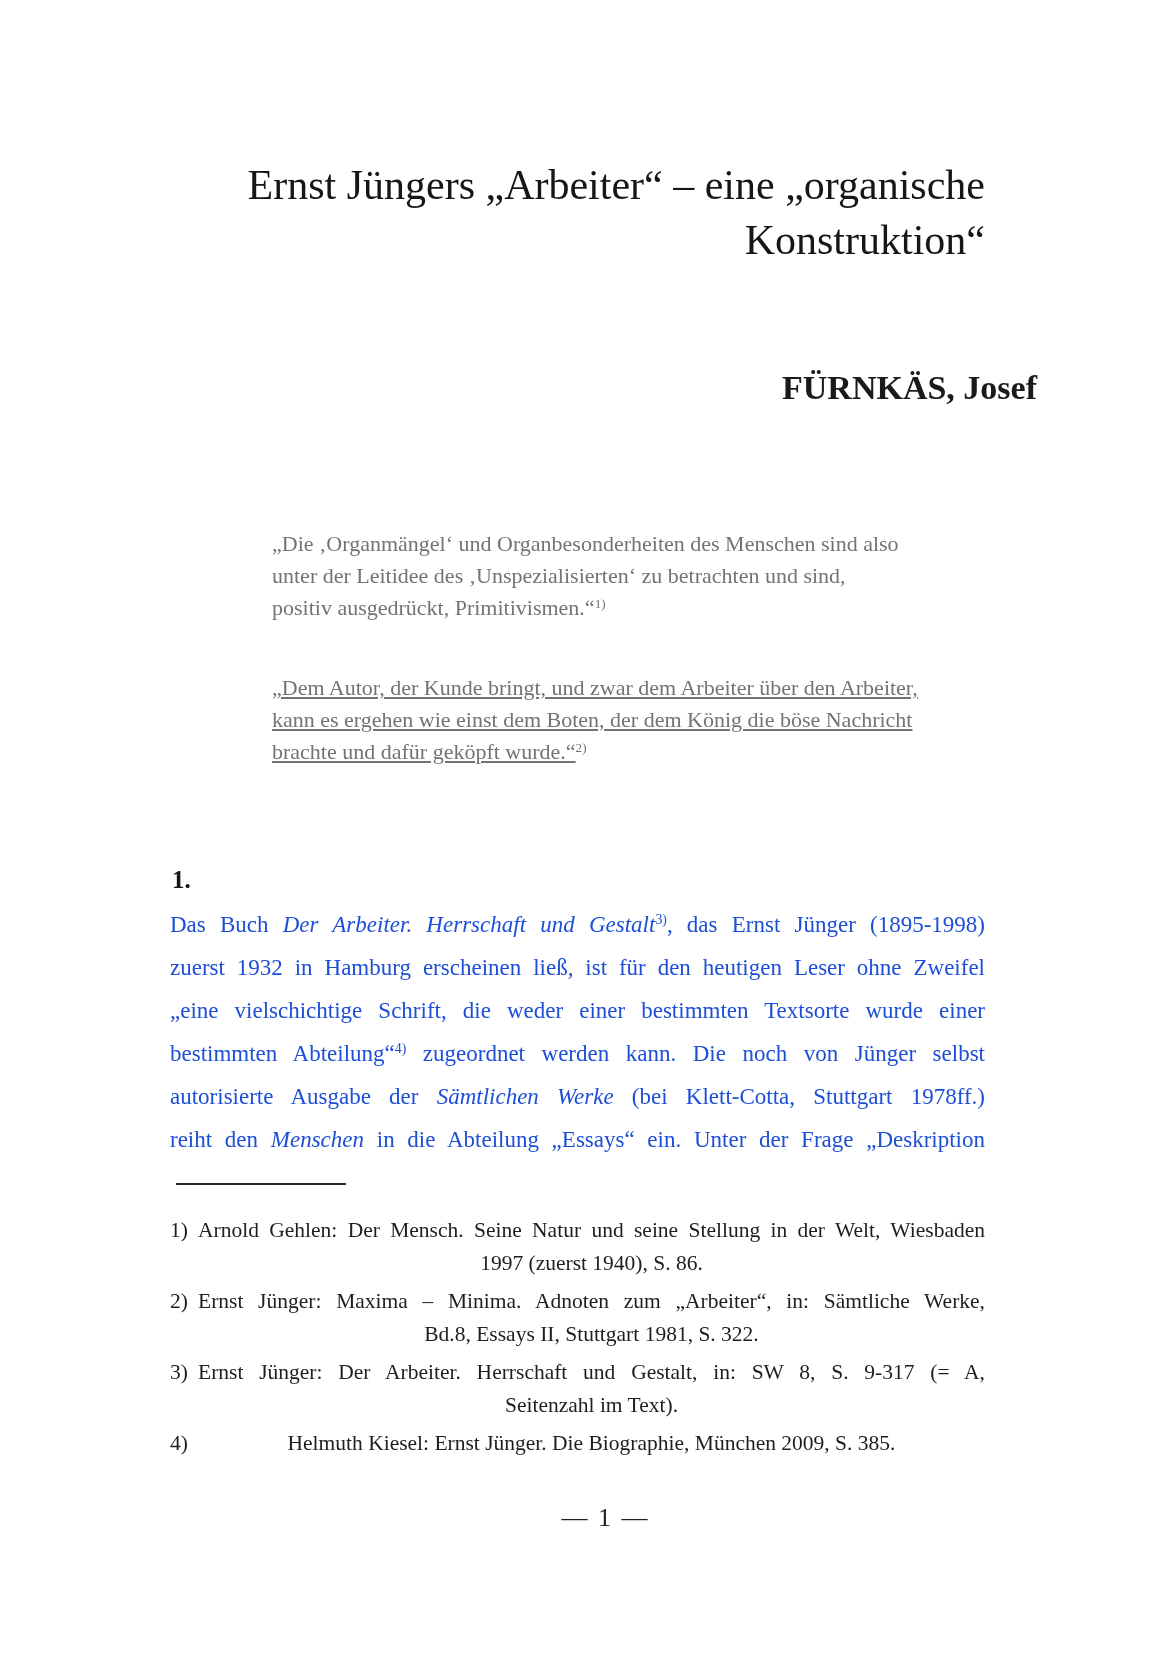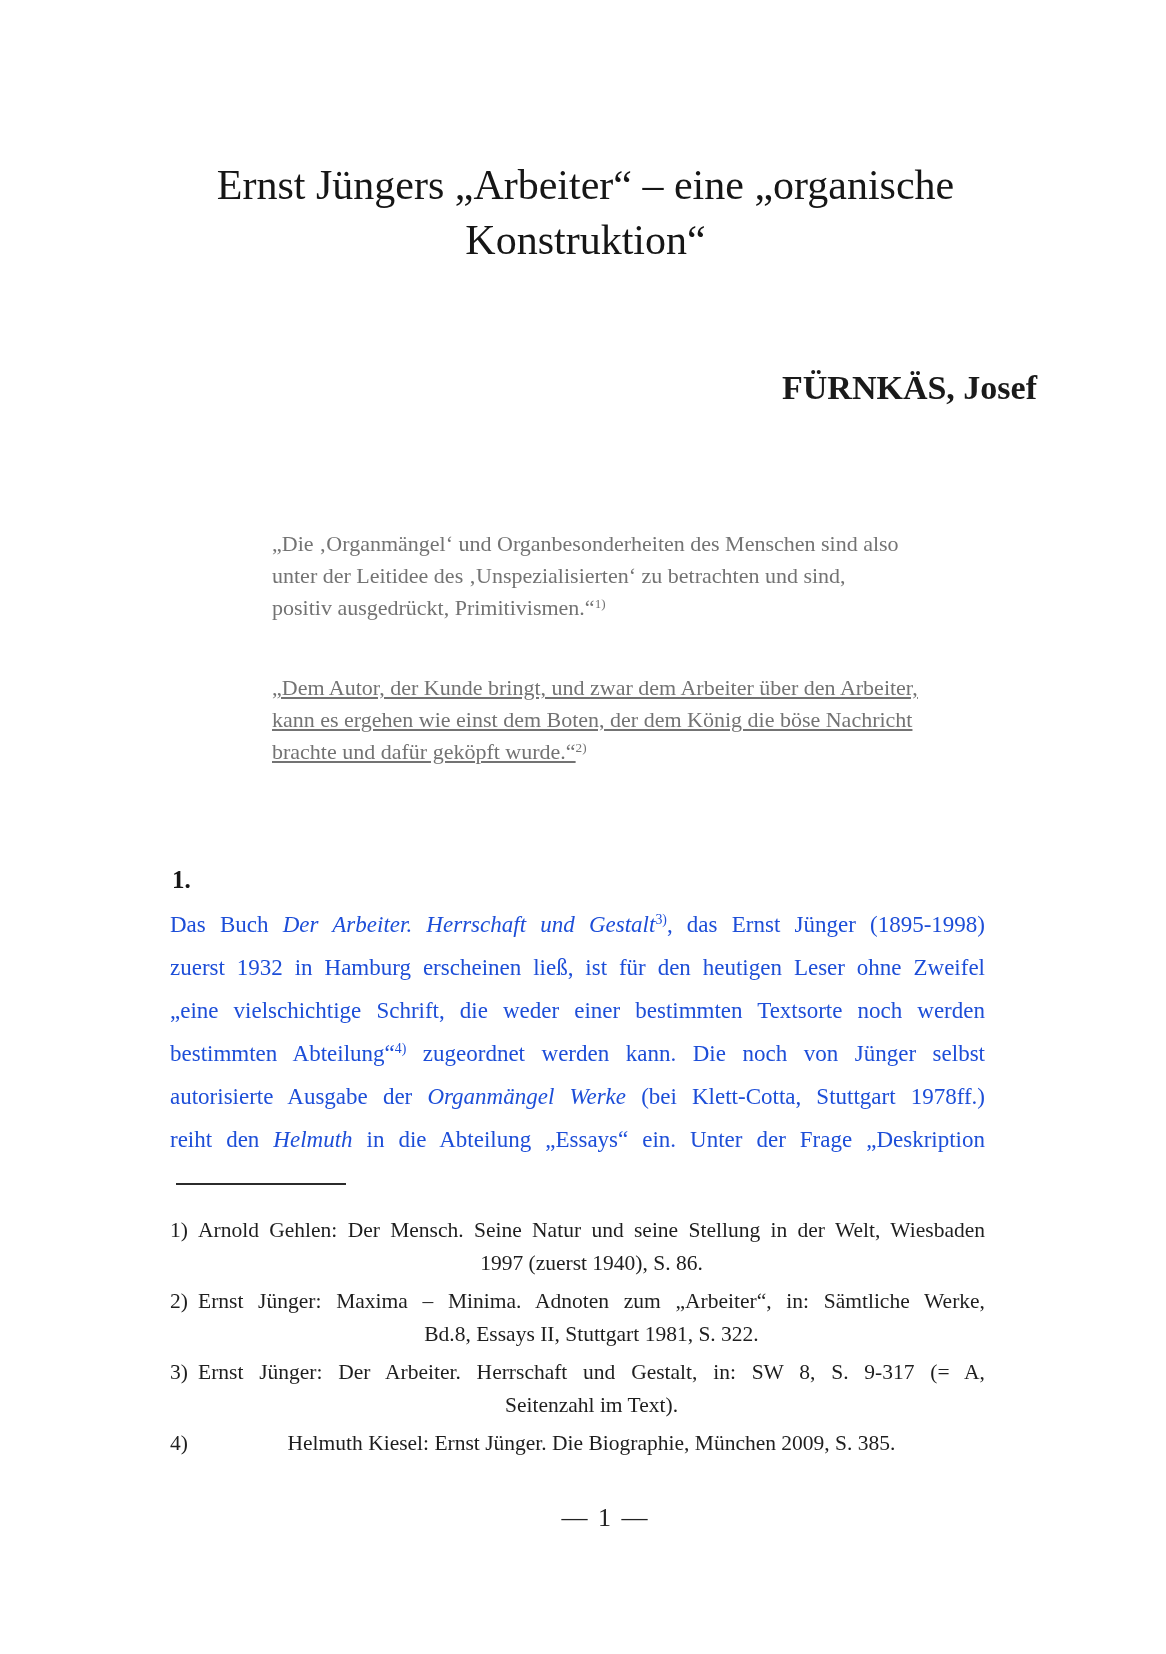--- a/index.html
+++ b/index.html
@@ -14,23 +14,23 @@
     background: #ffffff;
     color: #1c1c1c;
     font-family: "Liberation Serif", "DejaVu Serif", serif;
     overflow: hidden;
   }
 
   
   .title {
     position: absolute;
     top: 158px;
-    left: 178px;
-    width: 815px;
-    text-align: center;
+    left: 170px;
+    width: 815px;
+    text-align: right;
     font-size: 42px;
     line-height: 55px;
     color: #161616;
   }
   .title-line { white-space: nowrap; }
 
   
   .author {
     position: absolute;
     top: 368px;
@@ -156,24 +156,24 @@
     <div class="qline">„Dem Autor, der Kunde bringt, und zwar dem Arbeiter über den Arbeiter,</div>
     <div class="qline">kann es ergehen wie einst dem Boten, der dem König die böse Nachricht</div>
     <div class="qline"><span>brachte und dafür geköpft wurde.“</span><span class="note-ref">2)</span></div>
   </div>
 
   <div class="section-heading">1.</div>
 
   <div class="body-par">
     <div class="bline"><span>Das Buch </span><span class="it">Der Arbeiter. Herrschaft und Gestalt</span><span class="note-ref">3)</span><span>, das Ernst Jünger (1895-1998)</span></div>
     <div class="bline"><span>zuerst 1932 in Hamburg erscheinen ließ, ist für den heutigen Leser ohne Zweifel</span></div>
-    <div class="bline"><span>„eine vielschichtige Schrift, die weder einer bestimmten Textsorte noch werden</span></div>
+    <div class="bline"><span>„eine vielschichtige Schrift, die weder einer bestimmten Textsorte wurde einer</span></div>
     <div class="bline"><span>bestimmten Abteilung“</span><span class="note-ref">4)</span><span> zugeordnet werden kann. Die noch von Jünger selbst</span></div>
-    <div class="bline"><span>autorisierte Ausgabe der </span><span class="it">Organmängel Werke</span><span> (bei Klett-Cotta, Stuttgart 1978ff.)</span></div>
-    <div class="bline"><span>reiht den </span><span class="it">Helmuth</span><span> in die Abteilung „Essays“ ein. Unter der Frage „Deskription</span></div>
+    <div class="bline"><span>autorisierte Ausgabe der </span><span class="it">Sämtlichen Werke</span><span> (bei Klett-Cotta, Stuttgart 1978ff.)</span></div>
+    <div class="bline"><span>reiht den </span><span class="it">Menschen</span><span> in die Abteilung „Essays“ ein. Unter der Frage „Deskription</span></div>
   </div>
 
   <div class="fn-rule"></div>
 
   <div class="footnotes">
 
     <div class="fnitem">
       <div class="fnmarker">1)</div>
       <div class="fnlines">
         <div class="fnline fjust">Arnold Gehlen: Der Mensch. Seine Natur und seine Stellung in der Welt, Wiesbaden</div>

